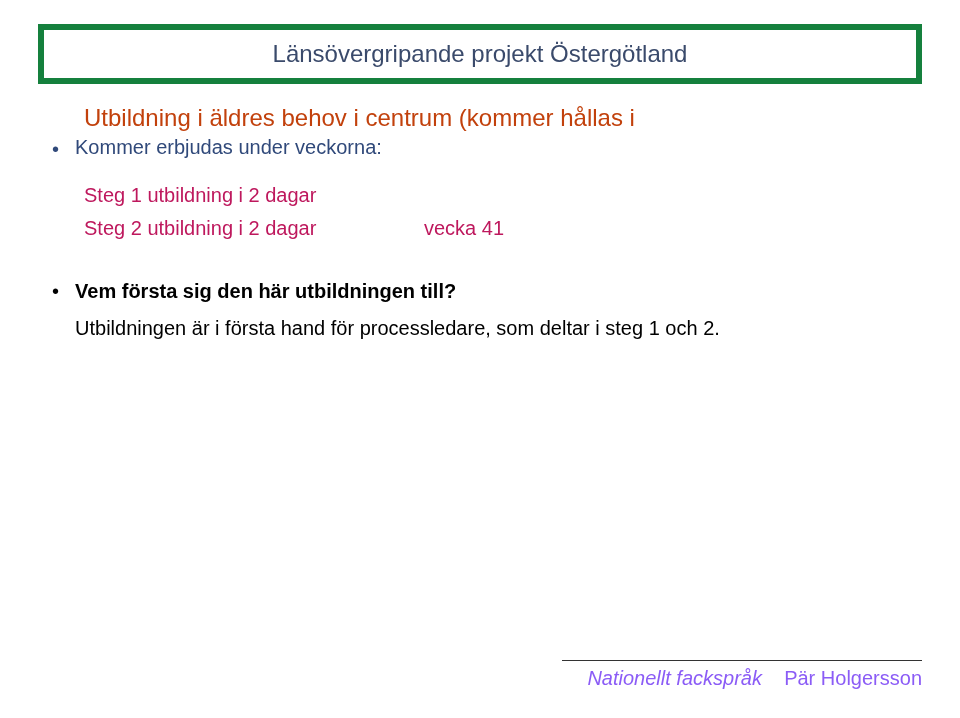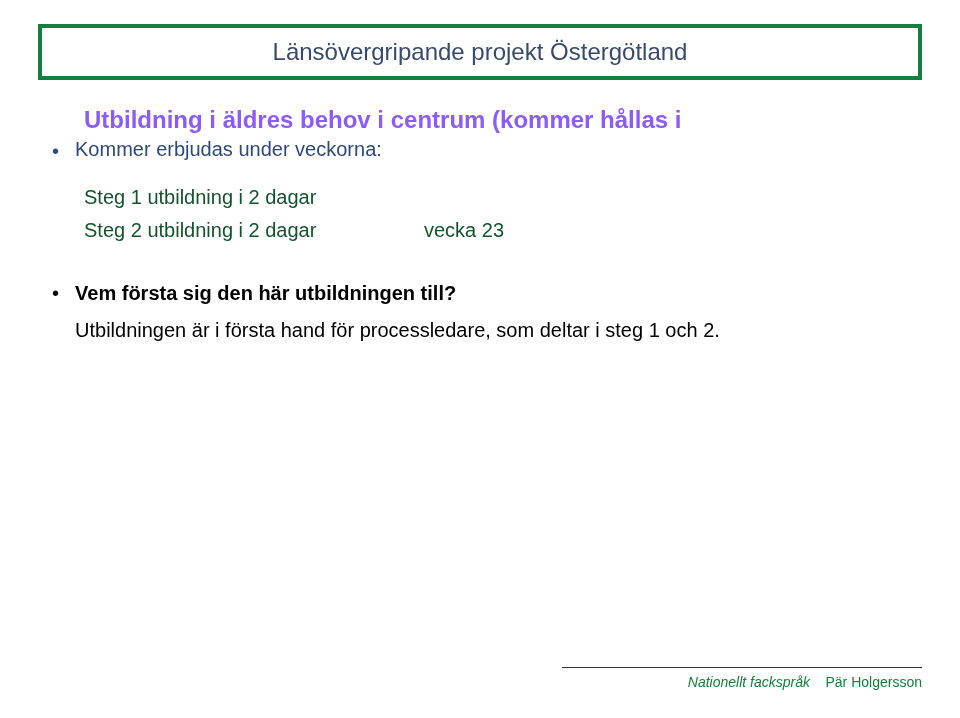--- a/index.html
+++ b/index.html
@@ -13,52 +13,52 @@
     position: relative;
   }
   .page {
     width: 100%;
     height: 100%;
     box-sizing: border-box;
     padding: 24px 38px 0 38px;
     position: relative;
   }
   .title-box {
-    border: 4px solid #15803d;
+    border: 6px solid #15803d;
     padding: 10px 12px;
     text-align: center;
     font-size: 24px;
     color: #3a4a6b;
-    margin-bottom: 24px;
+    margin-bottom: 18px;
   }
   .content {
     padding: 0 24px 0 46px;
   }
   .heading {
-    color: #8b5cf6;
+    color: #c2410c;
     font-size: 24px;
-    font-weight: bold;
+    font-weight: normal;
     line-height: 1.35;
     margin-bottom: 2px;
   }
   .sub-bullet {
     color: #30497a;
     font-size: 20px;
     margin-left: -32px;
     margin-bottom: 22px;
     display: flex;
     align-items: flex-start;
   }
   .sub-bullet .dot {
     margin-right: 16px;
     font-size: 20px;
     line-height: 1.3;
   }
   .table {
-    color: #14532d;
+    color: #be185d;
     font-size: 20px;
     margin-left: 0px;
   }
   .row {
     display: flex;
     margin-bottom: 10px;
   }
   .row .left {
     width: 340px;
   }
@@ -93,22 +93,22 @@
     bottom: 28px;
     text-align: right;
   }
   .footer-line {
     border-top: 1px solid #333;
     width: 360px;
     margin-bottom: 6px;
   }
   .footer-text {
     font-family: Arial, Helvetica, sans-serif;
-    font-size: 14px;
-    color: #15803d;
+    font-size: 20px;
+    color: #8b5cf6;
   }
   .footer-text .italic {
     font-style: italic;
   }
 </style>
 </head>
 <body>
 
 <div class="page">
 
@@ -123,21 +123,21 @@
       <span class="dot">•</span>
       <span>Kommer erbjudas under veckorna:</span>
     </div>
 
     <div class="table">
       <div class="row">
         <div class="left">Steg 1 utbildning i 2 dagar</div>
       </div>
       <div class="row">
         <div class="left">Steg 2 utbildning i 2 dagar</div>
-        <div class="right">vecka 23</div>
+        <div class="right">vecka 41</div>
       </div>
     </div>
 
     <div class="qa">
       <div class="item">
         <span class="bul">•</span>
         <span class="txt q">Vem första sig den här utbildningen till?</span>
       </div>
       <div class="item">
         <span class="bul" style="visibility:hidden;">•</span>

